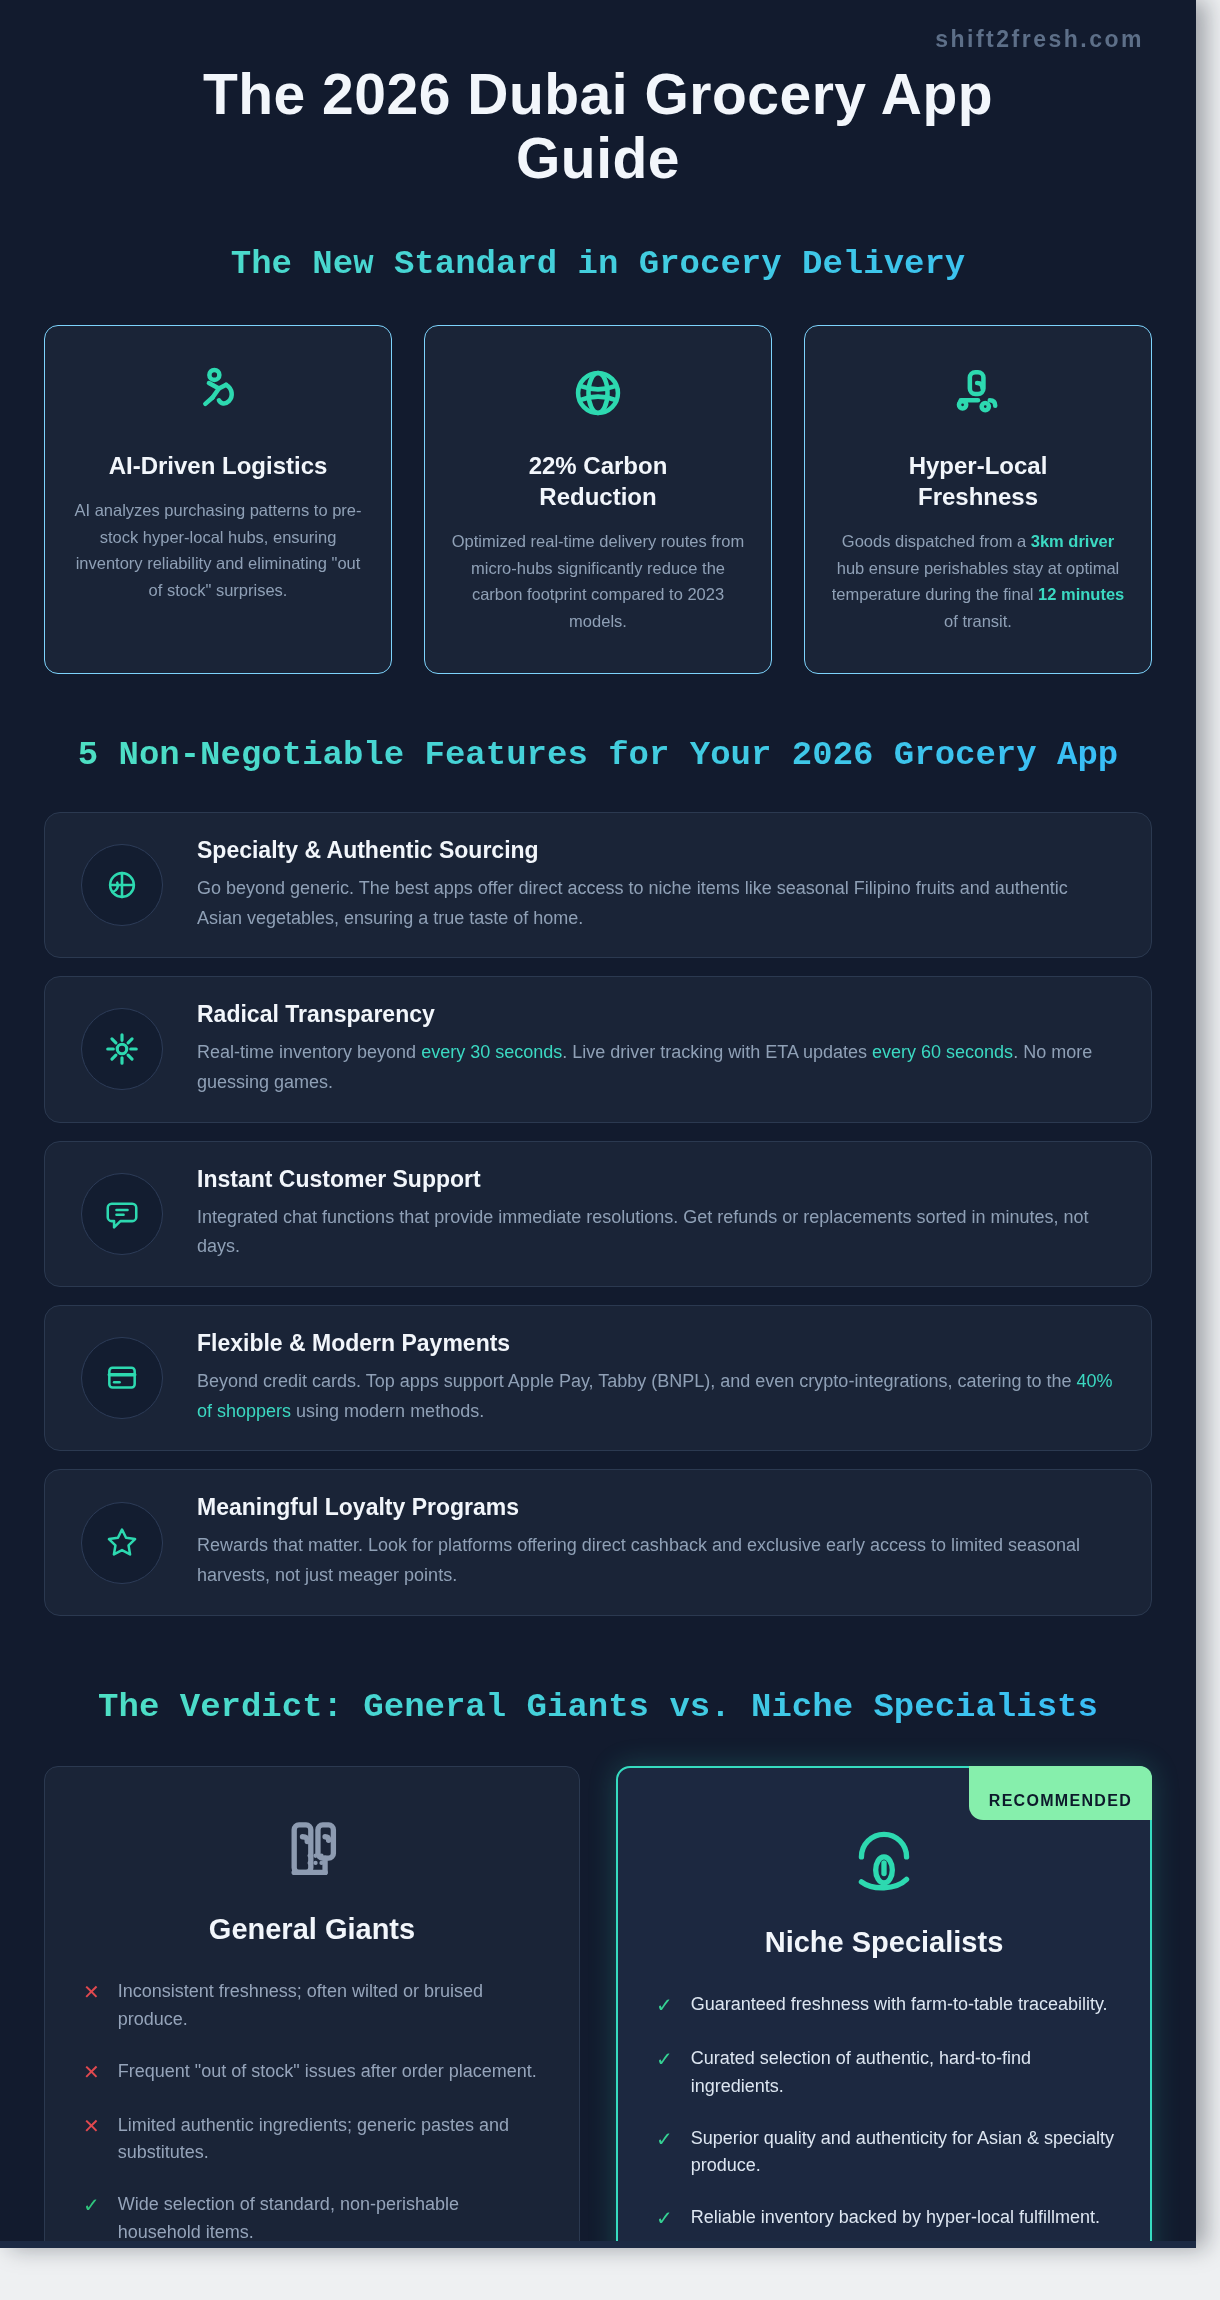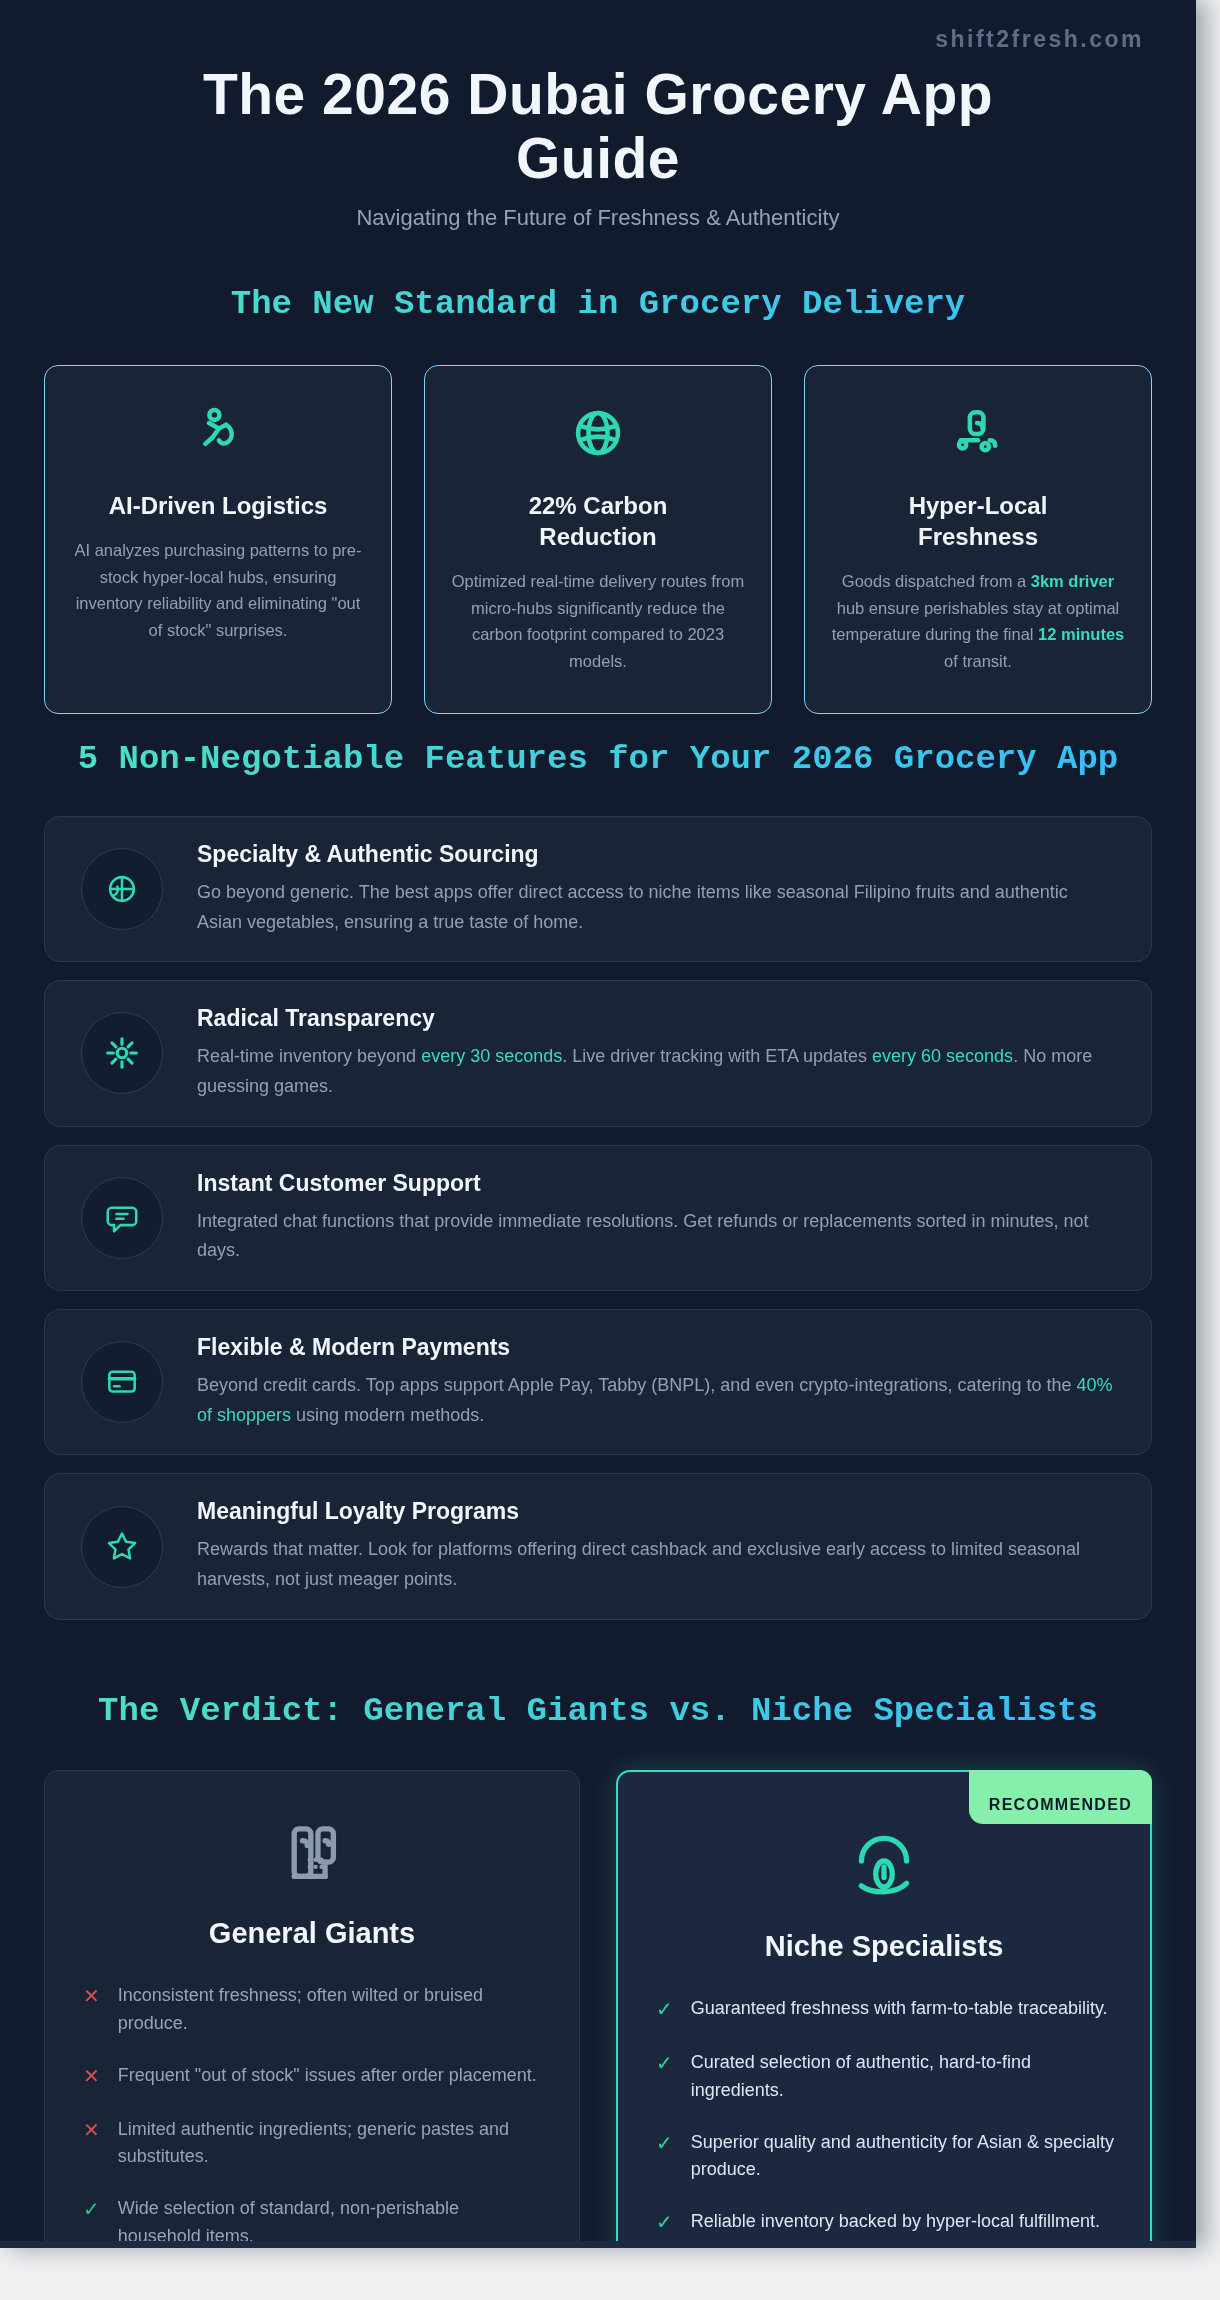--- a/index.html
+++ b/index.html
@@ -10,21 +10,21 @@
   .site{padding:26px 52px 0 0;text-align:right;font-size:23px;font-weight:bold;
     letter-spacing:2.5px;color:#5d6f88;}
   .h1{margin:10px auto 0;width:960px;text-align:center;font-size:57px;line-height:1.12;
     font-weight:bold;color:#f2f6fb;letter-spacing:.5px;}
   .subtitle{margin-top:14px;text-align:center;font-size:22px;color:#93a2b7;}
 
   .sec{margin:0;text-align:center;font-size:34px;font-weight:bold;
     background:linear-gradient(90deg,#4ee0c2 5%,#38bdf8 95%);
     -webkit-background-clip:text;background-clip:text;color:transparent;font-family:Liberation Mono, monospace;}
   #sec-standard{margin-top:54px;}
-  #sec-features{margin-top:26px;}
+  #sec-features{margin-top:62px;}
   #sec-verdict{margin-top:72px;}
 
   .cards{display:flex;gap:32px;margin:42px 44px 0;}
   .card{flex:1;box-sizing:border-box;min-height:312px;padding:38px 26px;text-align:center;
     background:#1a2437;border:1px solid #7dd3fc;border-radius:14px;}
   .card-icon svg{width:58px;height:58px;color:#2dd9b0;}
   .card-title{margin:24px auto 16px;font-size:24px;font-weight:bold;color:#f2f6fb;line-height:1.3;}
   .cards .card:nth-child(2) .card-title{max-width:200px;}
   .cards .card:nth-child(3) .card-title{max-width:230px;}
   .card-body{font-size:16.5px;line-height:1.62;color:#8fa0b6;}
@@ -61,21 +61,20 @@
     border-radius:0 12px 0 14px;}
   .bottom-strip{position:absolute;left:0;bottom:0;width:100%;height:7px;background:#1c2a44;}
 </style>
 </head>
 <body>
 
 <div class="canvas">
 
   <div class="site">shift2fresh.com</div>
   <h1 class="h1">The 2026 Dubai Grocery App Guide</h1>
-  <div class="subtitle">Navigating the Future of Freshness &amp; Authenticity</div>
 
   <h2 class="sec" id="sec-standard">The New Standard in Grocery Delivery</h2>
 
   <div class="cards">
     <div class="card">
       <div class="card-icon">
         <svg viewBox="0 0 64 64" fill="none" stroke="currentColor" stroke-width="5" stroke-linecap="round" stroke-linejoin="round">
           <circle cx="28" cy="12" r="5.5"></circle>
           <path d="M22 21 l11 6 -7 10"></path>
           <path d="M33 27 l8 -4"></path>

